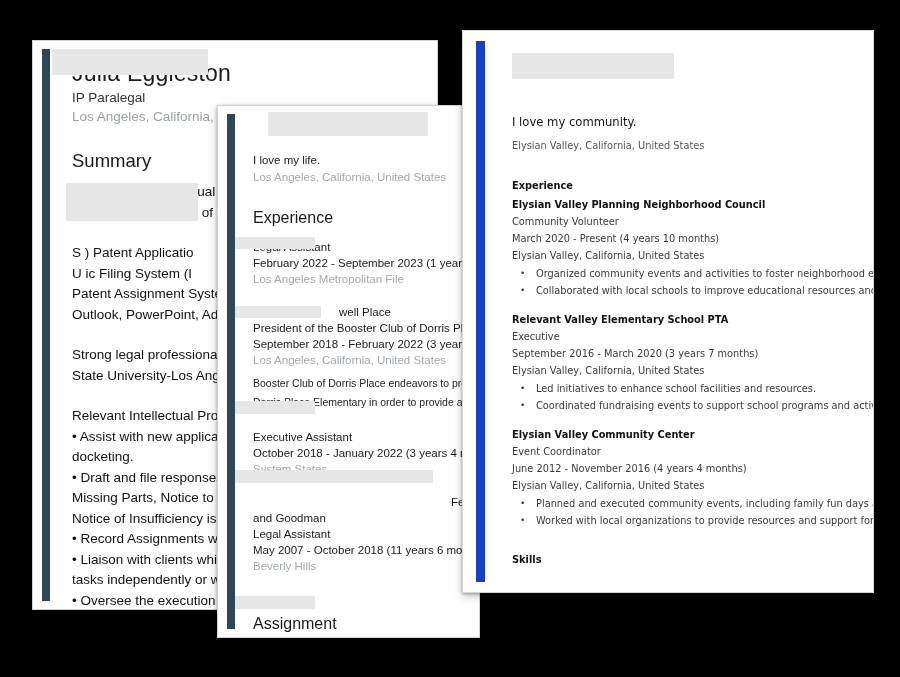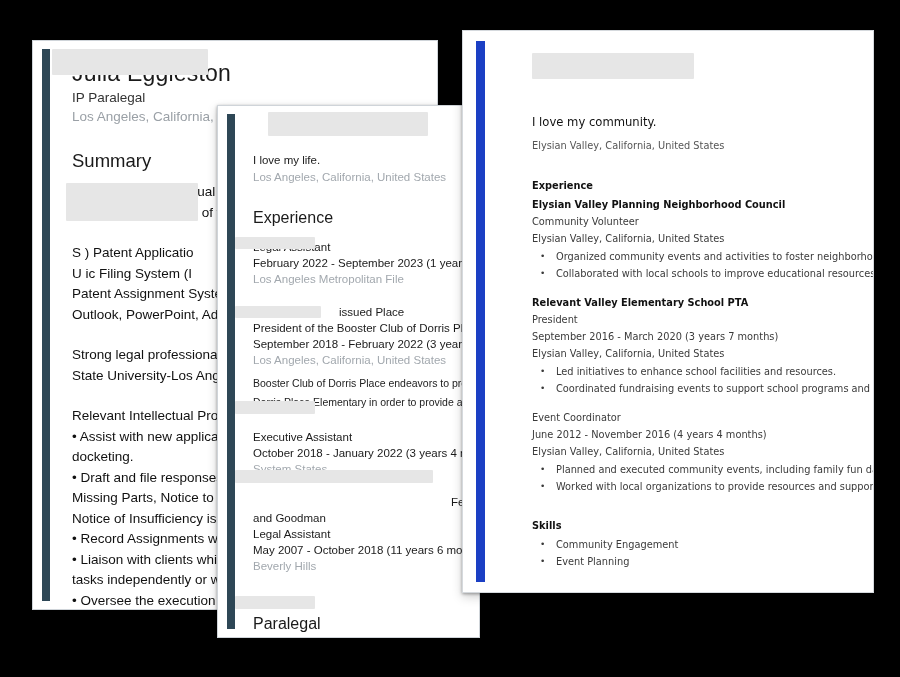--- a/index.html
+++ b/index.html
@@ -192,21 +192,20 @@
   #card-right .accent-gutter {
     width: 9px;
     margin-left: 13px;
     margin-top: 10px;
     margin-bottom: 10px;
     background: #1b3fc4;
   }
   #card-right .card-body {
     padding: 18px 0 12px 27px;
     font-family: "DejaVu Sans", sans-serif;
-    margin-left: 20px;
   }
   .r3 { font-size: 10.2px; color: #262626; }
   .r3 .tagline {
     font-size: 11.6px;
     color: #111;
     line-height: 18px;
     white-space: nowrap;
     margin-top: 8px;
   }
   .r3 .loc {
@@ -325,21 +324,21 @@
         <h2>Experience</h2>
 
         <div class="job">
           <div class="org"></div>
           <div class="title">Legal Assistant</div>
           <div class="dates">February 2022 - September 2023 (1 year 8 months)</div>
           <div class="place">Los Angeles Metropolitan File</div>
         </div>
 
         <div class="job">
-          <div class="org" style="padding-left:86px">issued Place</div>
+          <div class="org" style="padding-left:86px">well Place</div>
           <div class="title">President of the Booster Club of Dorris Place</div>
           <div class="dates">September 2018 - February 2022 (3 years 6 months)</div>
           <div class="place">Los Angeles, California, United States</div>
           <div style="height:6px"></div>
           <div class="desc">Booster Club of Dorris Place endeavors to provide funds t</div>
           <div class="desc">Dorris Place Elementary in order to provide a well rounded</div>
         </div>
 
         <div class="job">
           <div class="org"></div>
@@ -351,21 +350,21 @@
         <div class="job">
           <div class="org" style="padding-left:198px">Feldm</div>
           <div class="org">and Goodman</div>
           <div class="title">Legal Assistant</div>
           <div class="dates">May 2007 - October 2018 (11 years 6 months)</div>
           <div class="place">Beverly Hills</div>
         </div>
 
         <div class="rule"></div>
 
-        <h2 style="margin-top:0;margin-bottom:16px">Paralegal</h2>
+        <h2 style="margin-top:0;margin-bottom:16px">Assignment</h2>
 
         <div class="redact" style="left:33px; top:6px; width:160px; height:24px;"></div>
         <div class="redact" style="left:0px; top:131px; width:80px; height:12px;"></div>
         <div class="redact" style="left:0px; top:200px; width:86px; height:12px;"></div>
         <div class="redact" style="left:0px; top:295px; width:80px; height:13px;"></div>
         <div class="redact" style="left:0px; top:364px; width:198px; height:13px;"></div>
         <div class="redact" style="left:0px; top:490px; width:80px; height:13px;"></div>
       </div>
     </div>
   </div>
@@ -380,56 +379,53 @@
 
         <div style="height:34px"></div>
         <div class="tagline">I love my community.</div>
         <div class="loc">Elysian Valley, California, United States</div>
 
         <div class="sec-head">Experience</div>
 
         <div>
           <div class="org">Elysian Valley Planning Neighborhood Council</div>
           <div class="title">Community Volunteer</div>
+          <div class="dates">March 2020 - Present (4 years 10 months)</div>
           <div class="place">Elysian Valley, California, United States</div>
           <ul>
             <li>Organized community events and activities to foster neighborhood engagement.</li>
             <li>Collaborated with local schools to improve educational resources and programs.</li>
           </ul>
         </div>
 
         <div class="blockgap"></div>
 
         <div>
           <div class="org">Relevant Valley Elementary School PTA</div>
-          <div class="title">President</div>
+          <div class="title">Executive</div>
           <div class="dates">September 2016 - March 2020 (3 years 7 months)</div>
           <div class="place">Elysian Valley, California, United States</div>
           <ul>
             <li>Led initiatives to enhance school facilities and resources.</li>
             <li>Coordinated fundraising events to support school programs and activities.</li>
           </ul>
         </div>
 
         <div class="blockgap"></div>
 
         <div>
+          <div class="org">Elysian Valley Community Center</div>
           <div class="title">Event Coordinator</div>
           <div class="dates">June 2012 - November 2016 (4 years 4 months)</div>
           <div class="place">Elysian Valley, California, United States</div>
           <ul>
             <li>Planned and executed community events, including family fun days and educational wor</li>
             <li>Worked with local organizations to provide resources and support for residents.</li>
           </ul>
         </div>
 
         <div class="sec-head">Skills</div>
-        <ul>
-          <li>Community Engagement</li>
-          <li>Event Planning</li>
-
-        </ul>
 
       </div>
     </div>
   </div>
 
 </div>
 
 </body></html>

